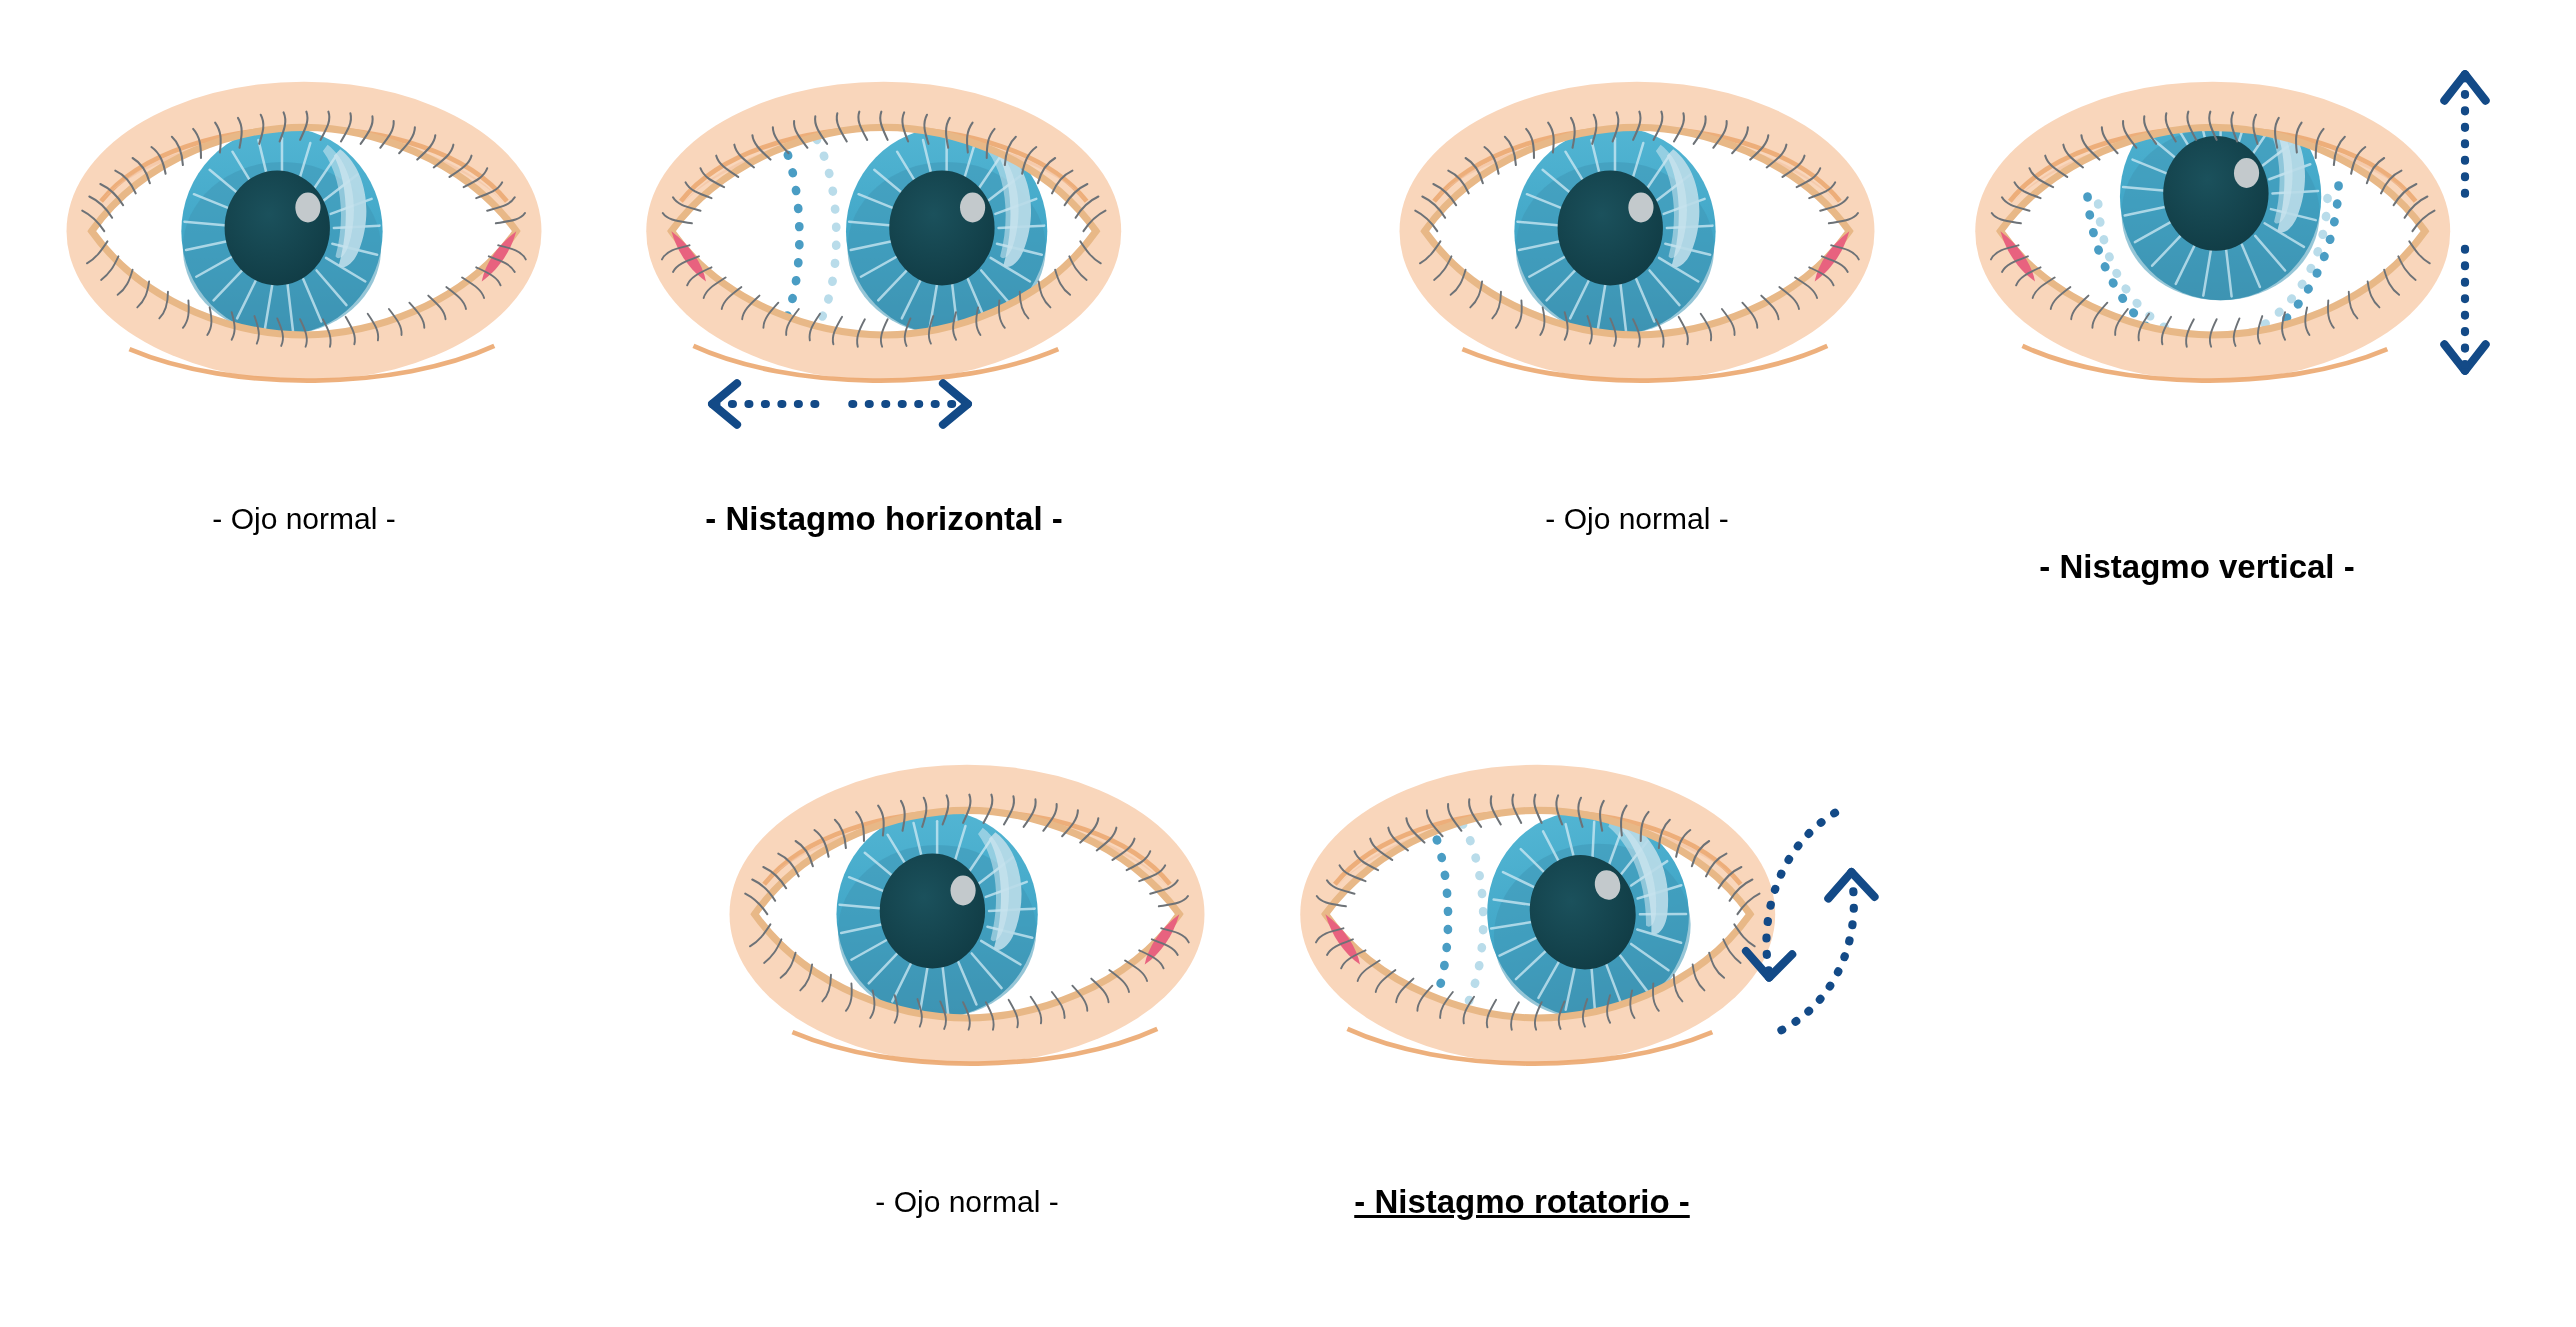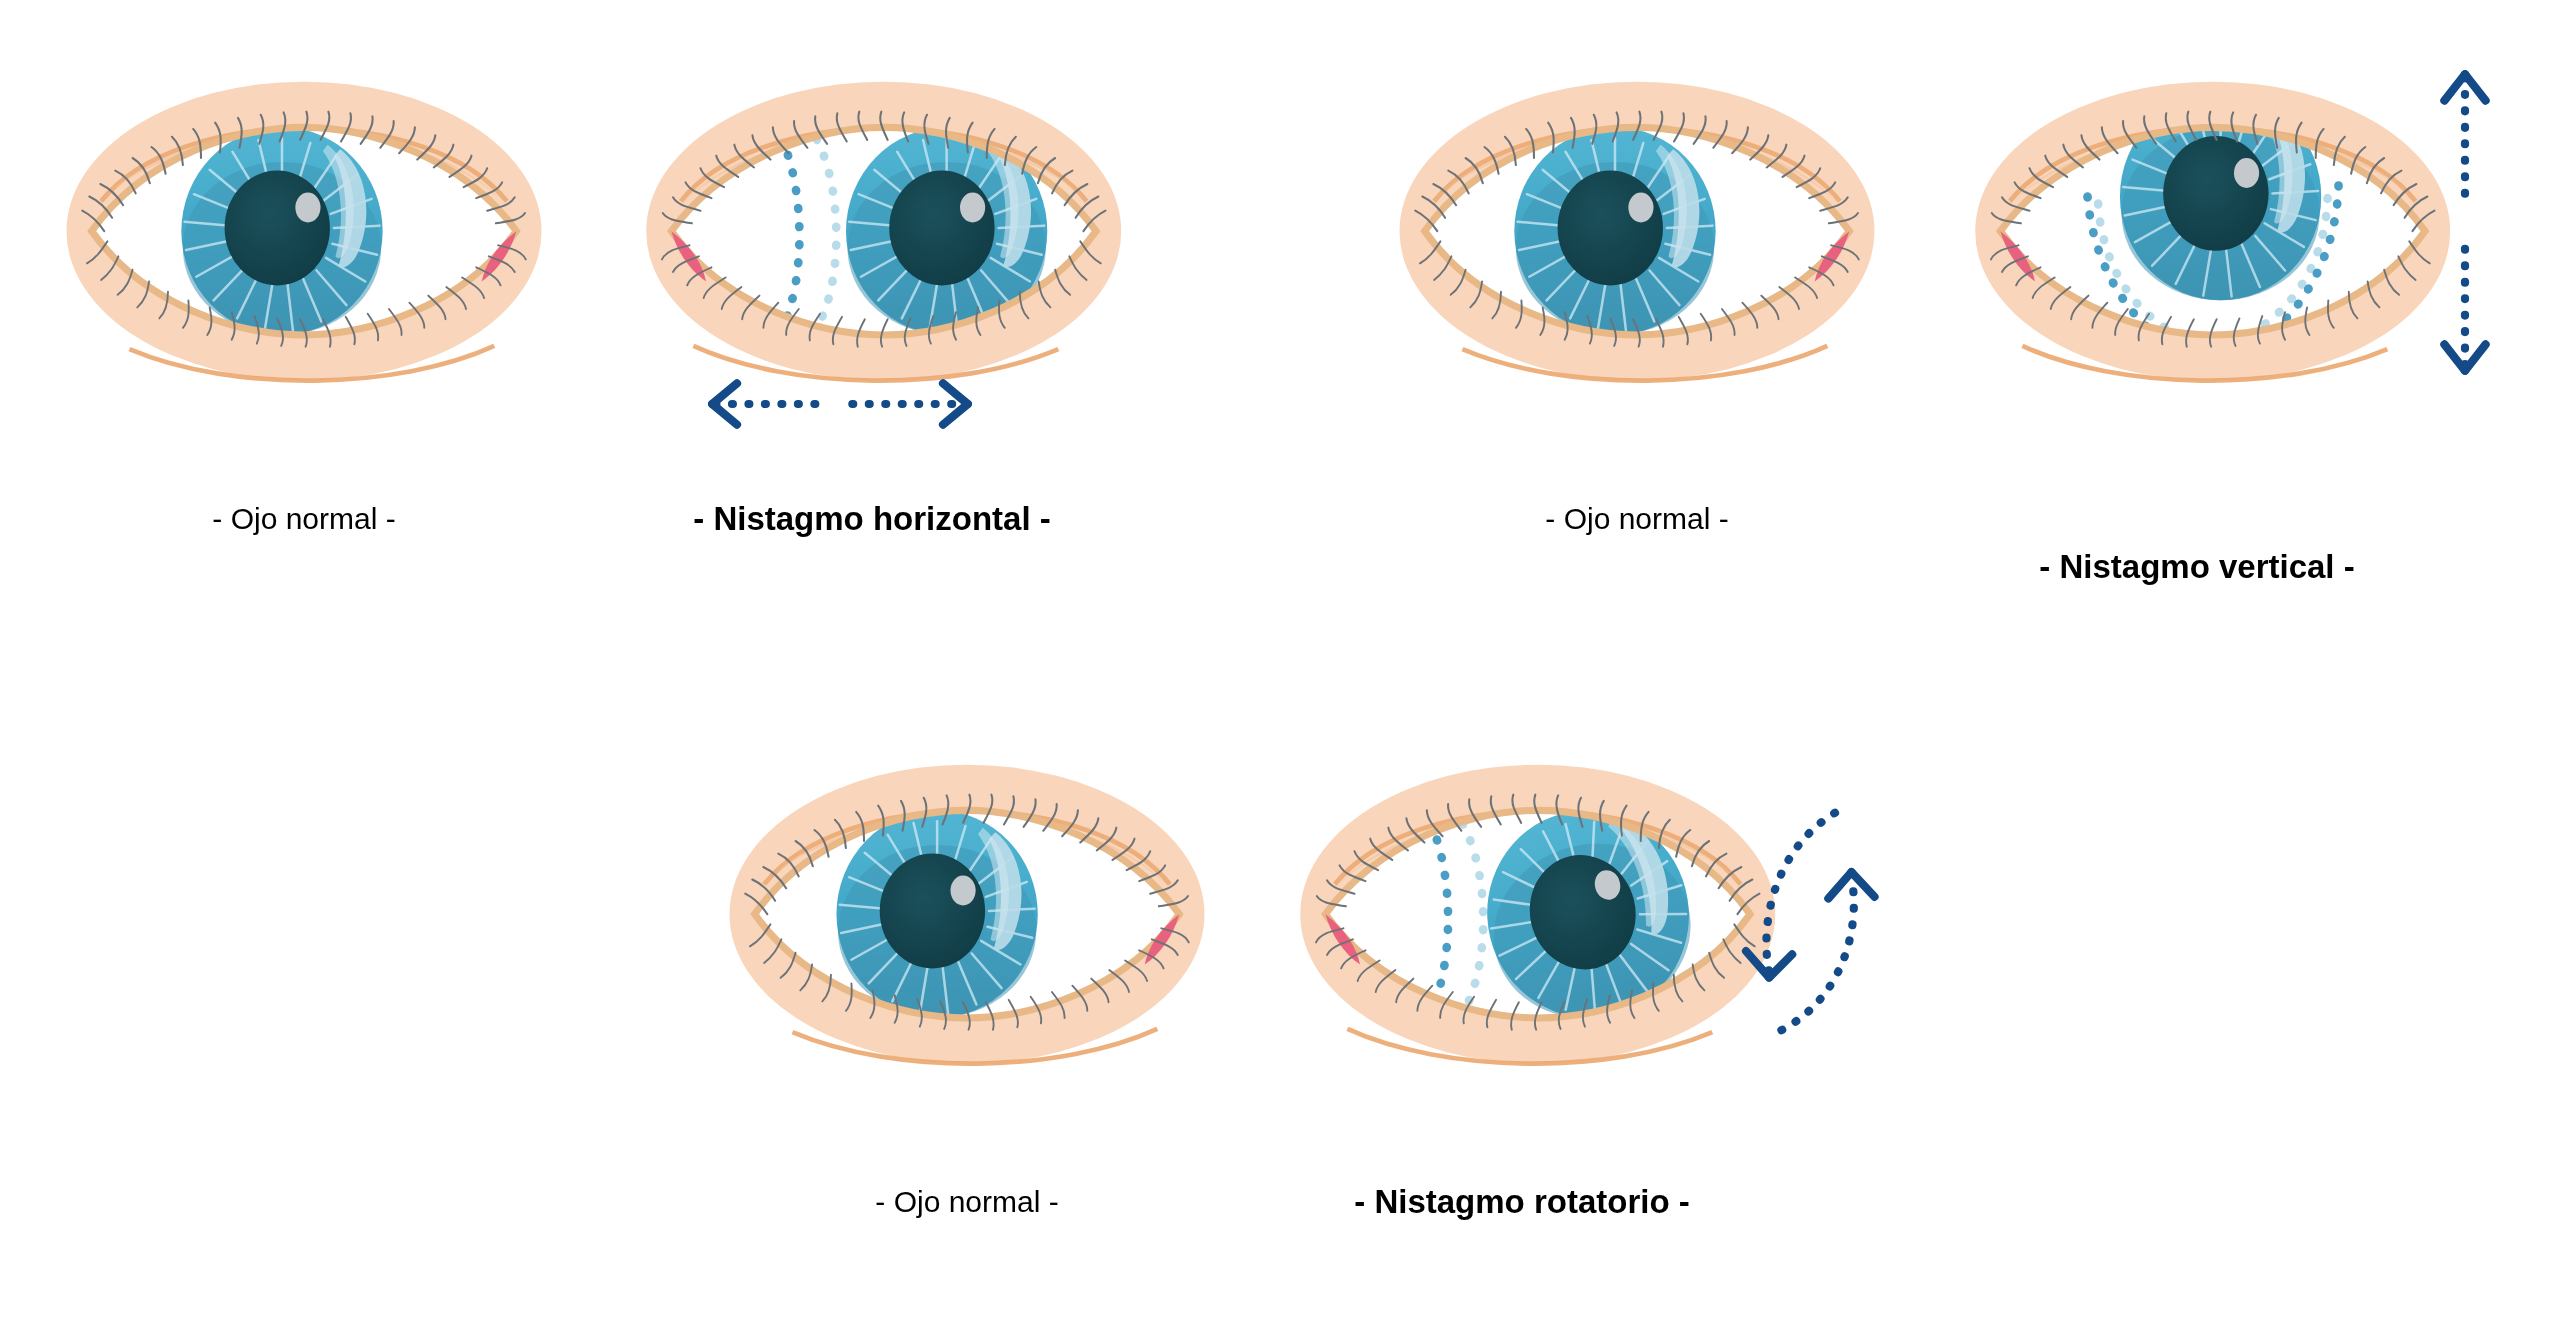--- a/index.html
+++ b/index.html
@@ -212,21 +212,21 @@
         <path d="M10,35 L40,10" stroke-width="10"></path>
         <path d="M10,35 L40,60" stroke-width="10"></path>
         <path d="M14,35 L150,35" stroke-width="10" stroke-dasharray="1 19"></path>
 
         <path d="M320,35 L290,10" stroke-width="10"></path>
         <path d="M320,35 L290,60" stroke-width="10"></path>
         <path d="M180,35 L316,35" stroke-width="10" stroke-dasharray="1 19"></path>
       </g>
     </svg>
   </div>
-  <div class="caption bold" style="left:4px;top:434px;width:510px;">- Nistagmo horizontal -</div>
+  <div class="caption bold" style="left:16px;top:434px;width:510px;">- Nistagmo horizontal -</div>
 </div>
 
 <div class="panel" style="left:1382px;top:66px;">
   <div class="eye-wrap">
     <svg width="510" height="346" viewBox="-10 -60 640 440">
       <ellipse cx="310" cy="150" rx="302" ry="190" fill="#f9d6bb"></ellipse>
       <path d="M52,112 C150,-12 470,-12 568,112" fill="none" stroke="#eba76f" stroke-width="6" opacity="0.85"></path>
       <path d="M52,112 C150,-4 470,-4 568,118 C470,6 150,6 52,112 Z" fill="#f3c19e" opacity="0.55"></path>
       <g clip-path="url(#eyeOpen)">
         <rect x="0" y="-80" width="640" height="460" fill="#ffffff"></rect>
@@ -353,15 +353,15 @@
         <path d="M120,18 C48,62 28,148 40,212" stroke-width="10" stroke-dasharray="1 19"></path>
         <path d="M40,218 L12,186" stroke-width="10"></path>
         <path d="M40,218 L68,190" stroke-width="10"></path>
 
         <path d="M55,282 C128,244 152,160 140,96" stroke-width="10" stroke-dasharray="1 19"></path>
         <path d="M140,90 L112,122" stroke-width="10"></path>
         <path d="M140,90 L168,120" stroke-width="10"></path>
       </g>
     </svg>
   </div>
-  <div class="caption bold" style="left:0;top:434px;width:510px;">- Nistagmo rotatorio -</div>
+  <div class="caption bold" style="left:0;top:434px;width:510px;text-decoration:underline;">- Nistagmo rotatorio -</div>
 </div>
 
 
 </body></html>

